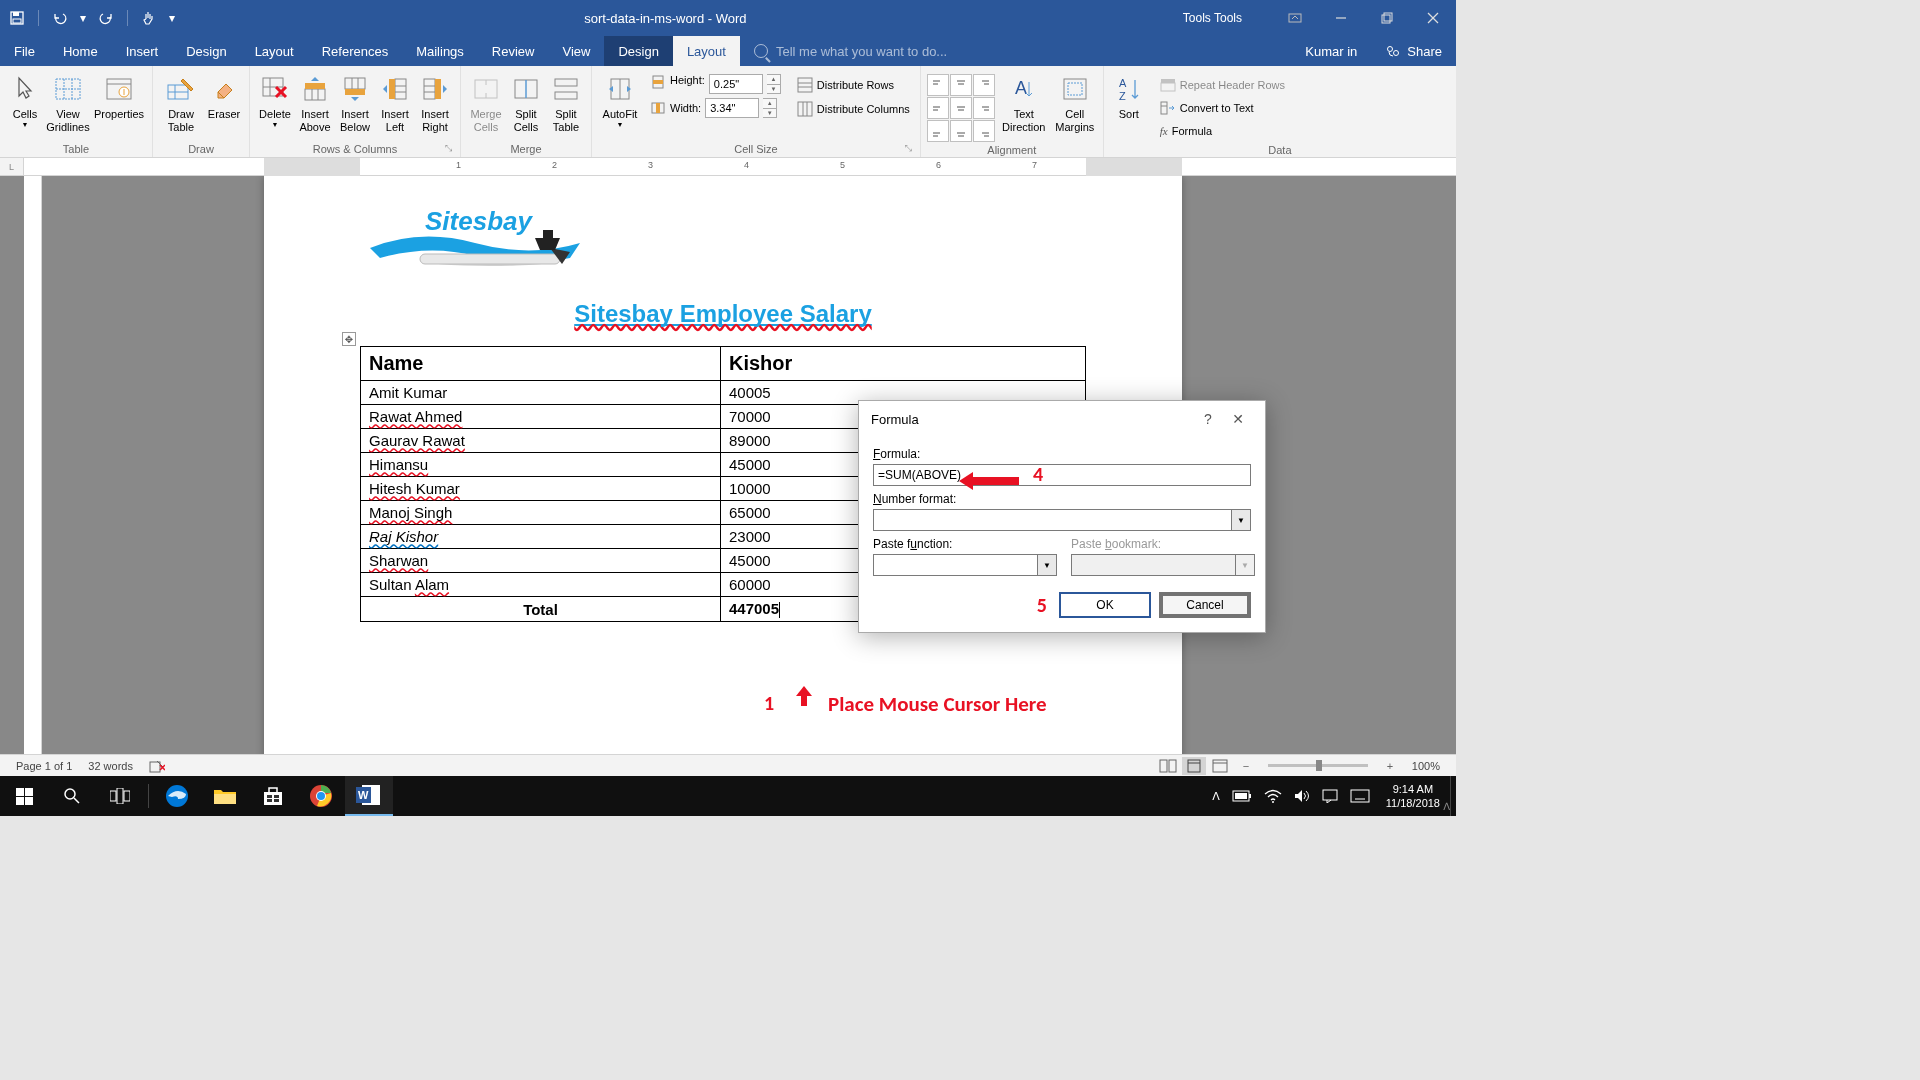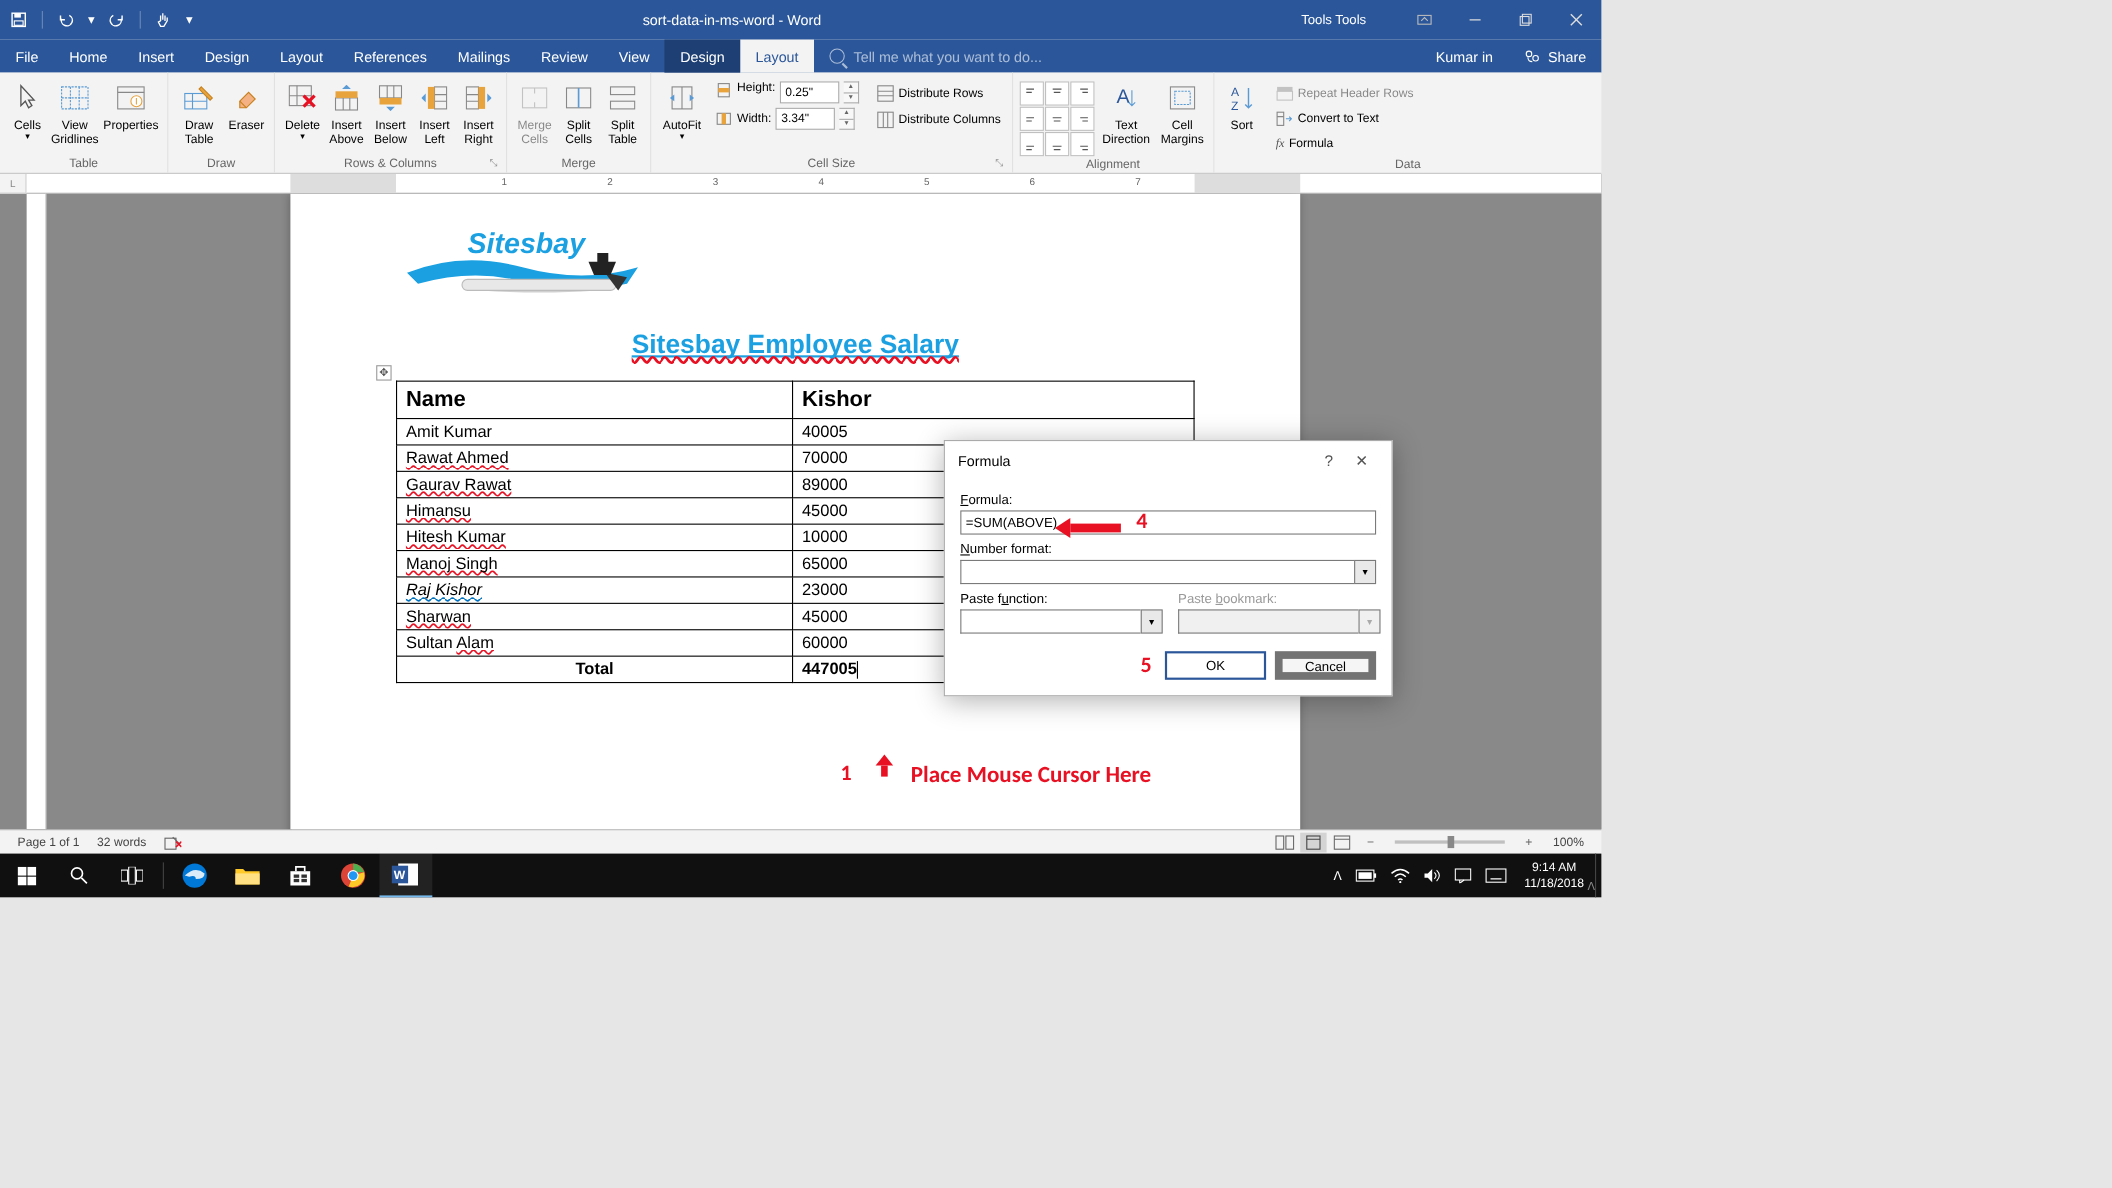--- a/index.html
+++ b/index.html
@@ -86,21 +86,21 @@
 .dialog-body { padding: 4px 14px 14px 14px; }
 .dialog-body label { display: block; margin: 6px 0 3px 0; font-size: 12px; }
 .dlg-input { width: 100%; height: 22px; border: 1px solid #7a7a7a; padding: 0 4px; font-size: 12px; background: white; }
 .dlg-row { display: flex; gap: 14px; }
 .dlg-row > div { flex: 1; }
 .dlg-select { display: flex; }
 .dlg-select input { flex: 1; height: 22px; border: 1px solid #7a7a7a; border-right: none; padding: 0 4px; font-size: 12px; }
 .dlg-select .dd { width: 20px; height: 22px; border: 1px solid #7a7a7a; background: #e9e9e9; display: flex; align-items: center; justify-content: center; font-size: 8px; cursor: pointer; }
 .dlg-select.disabled input, .dlg-select.disabled .dd { background: #f0f0f0; color: #aaa; }
 .dialog-buttons { display: flex; justify-content: flex-end; gap: 8px; margin-top: 16px; }
-.dialog-buttons button { width: 92px; height: 26px; border: 7px solid #737373; background: #f5f5f5; font-size: 12px; cursor: pointer; }
+.dialog-buttons button { width: 92px; height: 26px; border: 4px solid #737373; background: #f5f5f5; font-size: 12px; cursor: pointer; }
 .dialog-buttons button.primary { border: 2px solid #2b579a; background: #fff; }
 
 
 .status-bar { height: 22px; background: #f3f3f3; border-top: 1px solid #d4d4d4; display: flex; align-items: center; font-size: 11px; color: #444; padding: 0 8px; }
 .status-item { padding: 0 8px; cursor: pointer; }
 .status-right { margin-left: auto; display: flex; align-items: center; gap: 2px; }
 .view-btn { width: 24px; height: 18px; display: flex; align-items: center; justify-content: center; cursor: pointer; color: #666; }
 .zoom-slider { width: 100px; height: 3px; background: #c0c0c0; margin: 0 8px; position: relative; }
 .zoom-slider::after { content: ''; position: absolute; left: 48px; top: -4px; width: 6px; height: 11px; background: #888; }
 

